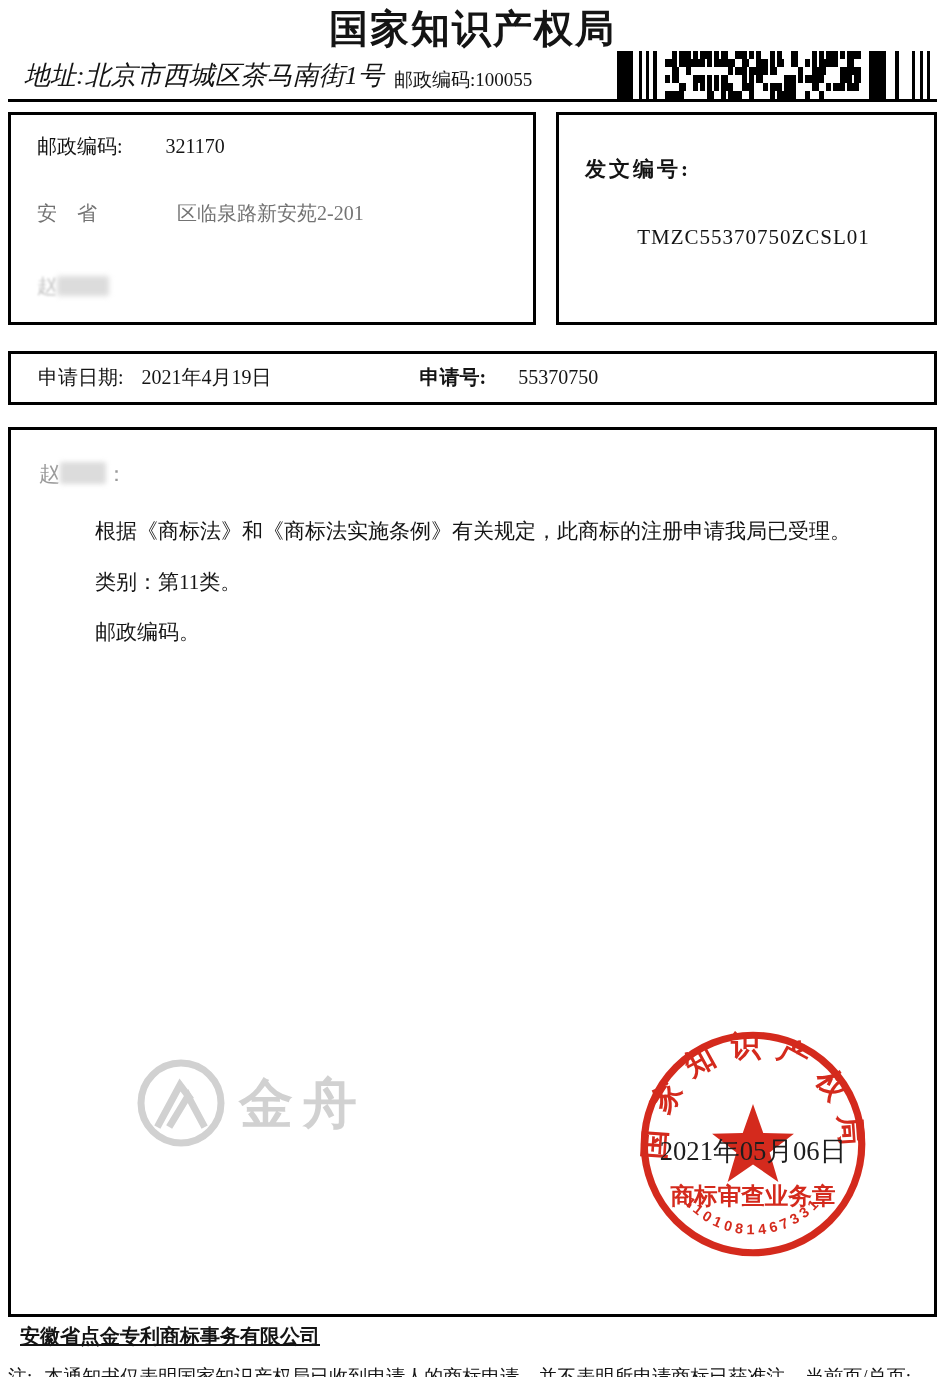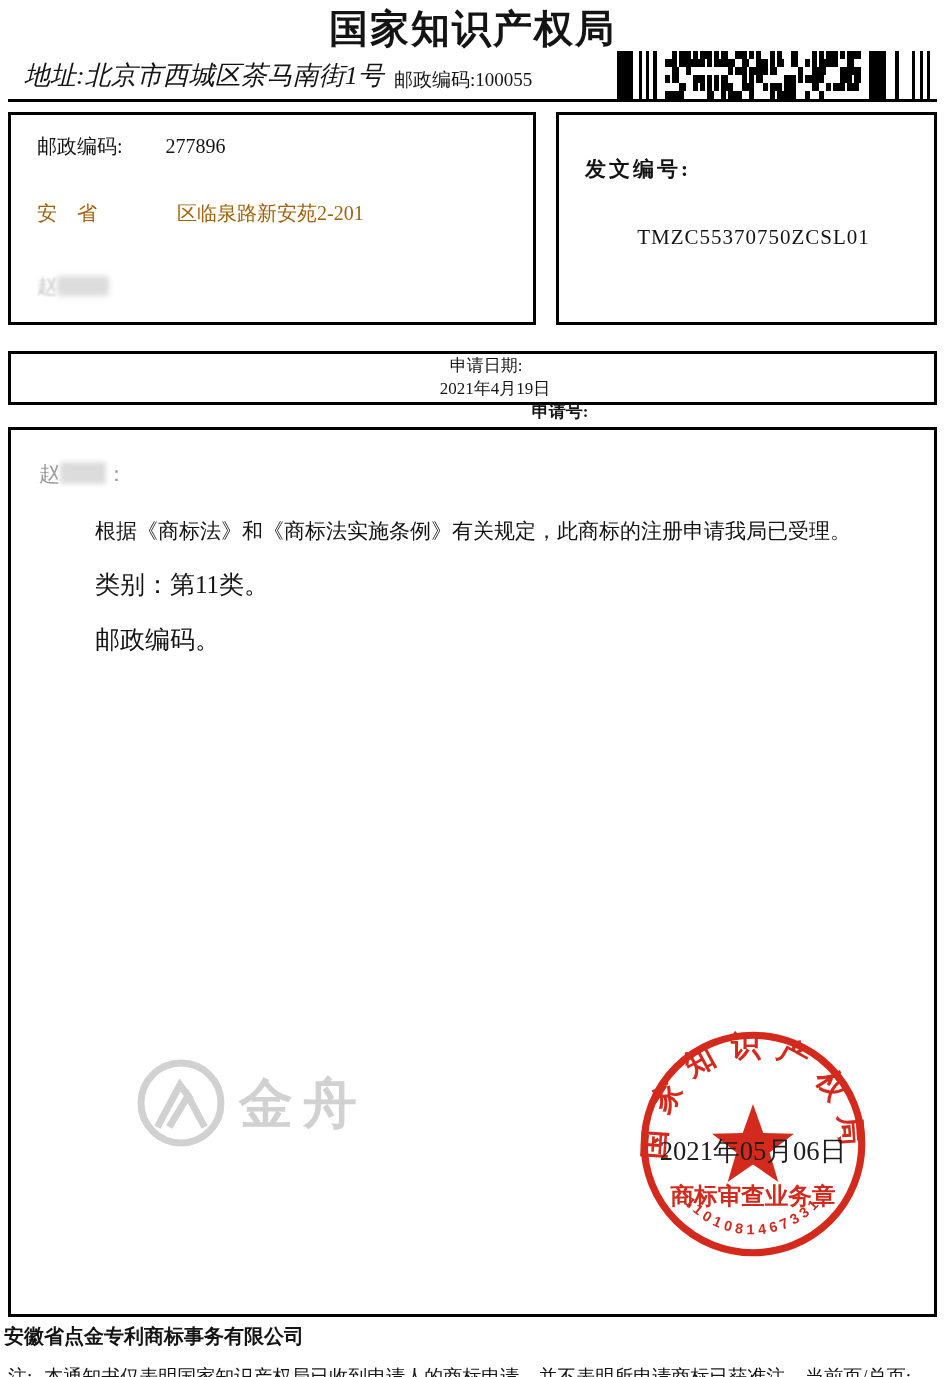--- a/index.html
+++ b/index.html
@@ -14,40 +14,40 @@
   .hdr-postcode{position:absolute;left:386px;bottom:6px;font-size:19px;}
   .barcode{position:absolute;right:2px;bottom:0;}
   .rule{height:3px;background:#000;margin:0 8px;}
   
   .boxes{display:flex;gap:20px;margin:10px 8px 0;}
   .box{border:3px solid #000;box-sizing:border-box;height:213px;background:#fff;}
   .box-recipient{width:528px;padding:18px 26px 0;}
   .box-refno{flex:1;padding:40px 12px 0 26px;}
   .pc-row{font-size:20px;}
   .pc-row .val{margin-left:38px;}
-  .addr-faint{margin-top:40px;font-size:20px;color:#a16207;filter:blur(0.4px);white-space:nowrap;}
+  .addr-faint{margin-top:40px;font-size:20px;color:#737373;filter:blur(0.4px);white-space:nowrap;}
   .name-faint{margin-top:46px;font-size:20px;color:#c3c3c3;filter:blur(0.8px);}
   .blob{display:inline-block;background:#dcdcdc;filter:blur(2.5px);vertical-align:-3px;border-radius:2px;}
   .refno-label{font-size:21px;letter-spacing:3px;font-weight:600;}
   .refno-value{margin-top:42px;text-align:center;font-size:21px;letter-spacing:1px;}
   
-  .app-bar{border:3px solid #000;box-sizing:border-box;margin:26px 8px 0;height:54px;display:flex;align-items:center;font-size:17px;padding-left:27px;flex-direction:column;}
+  .app-bar{border:3px solid #000;box-sizing:border-box;margin:26px 8px 0;height:54px;display:flex;align-items:center;font-size:20px;padding-left:27px;}
   .app-bar .v1{margin-left:18px;}
   .app-bar .l2{margin-left:148px;font-weight:bold;}
   .app-bar .v2{margin-left:32px;}
   
   .notice-box{position:relative;border:3px solid #000;box-sizing:border-box;margin:22px 8px 0;height:890px;background:#fff;}
   .notice-title{text-align:center;font-size:28px;letter-spacing:3px;margin-top:36px;font-weight:400;}
   .salutation{margin:30px 0 0 28px;font-size:21px;color:#9a9a9a;filter:blur(0.3px);}
   .body-p{margin:28px 60px 0 84px;font-size:21px;line-height:1.45;}
-  .body-p2{margin:22px 0 0 84px;font-size:25px;}
+  .body-p2{margin:22px 0 0 84px;font-size:21px;}
   .watermark{position:absolute;left:122px;top:622px;opacity:.85;}
   .seal{position:absolute;left:624px;top:596px;}
   
-  .agency{margin:6px 4px 0;font-size:20px;font-weight:600;}
+  .agency{margin:6px 20px 0;font-size:20px;font-weight:600;text-decoration:underline;}
   .foot-row{display:flex;justify-content:space-between;margin:14px 8px 0;font-size:19px;}
   .foot-note .nlabel{margin-right:12px;}
 </style>
 </head>
 <body>
 
 <div class="page">
 
   <div class="org-title">国家知识产权局</div>
   <div class="header-row">
@@ -178,21 +178,21 @@
       <rect x="303" y="0" width="3" height="48" fill="#000"></rect>
       <rect x="310" y="0" width="3" height="48" fill="#000"></rect>
     </svg>
   </div>
   <div class="rule"></div>
 
   <div class="boxes">
     <div class="box box-recipient">
       <div class="pc-row">
         <span>邮政编码:</span>
-        <span class="val">277896</span>
+        <span class="val">321170</span>
       </div>
       <div class="addr-faint">安　省　　　　区临泉路新安苑2-201</div>
       <div class="name-faint">
         <span>赵</span><span class="blob" style="width:52px;height:20px"></span>
       </div>
     </div>
     <div class="box box-refno">
       <div class="refno-label">发文编号:</div>
       <div class="refno-value">TMZC55370750ZCSL01</div>
     </div>

